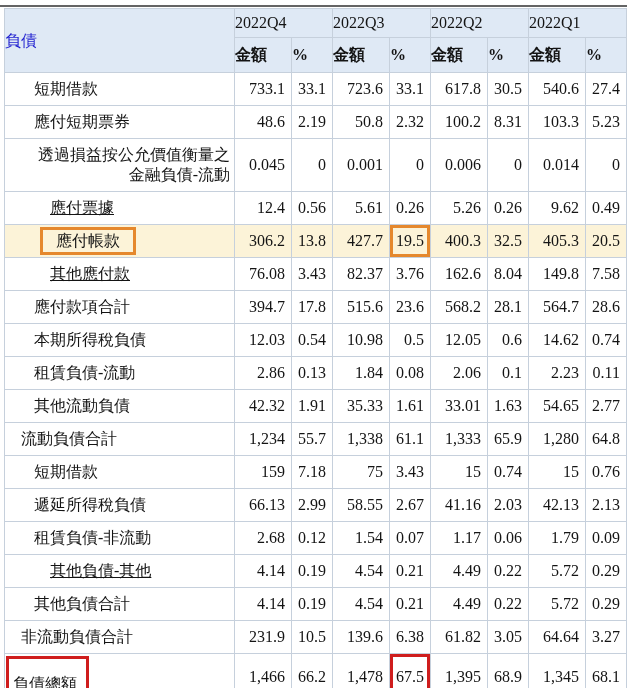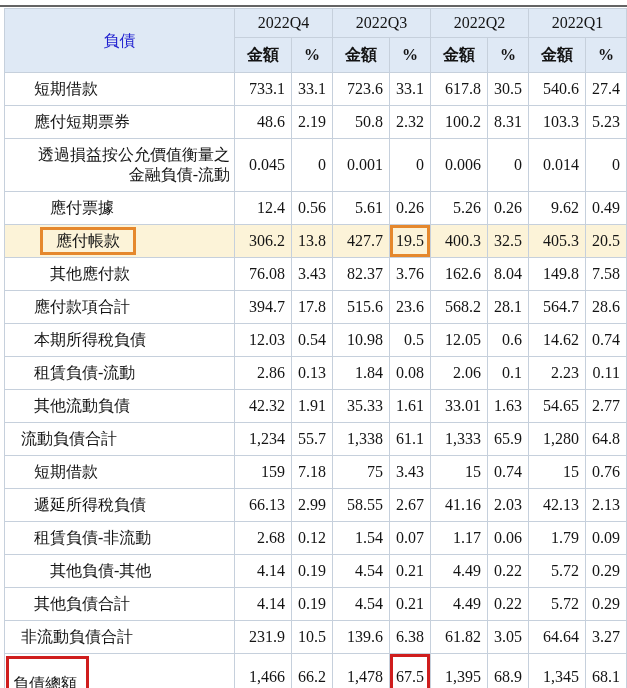--- a/index.html
+++ b/index.html
@@ -19,33 +19,33 @@
     color:var(--body-text);
   }
   .top-rule{height:2px;background:var(--rule);margin-top:5px;width:627px;}
   table.fin{
     border-collapse:collapse;table-layout:fixed;
     margin-left:4px;margin-top:1px;width:622px;
   }
   .fin th,.fin td{border:1px solid var(--border);line-height:20px;}
   .fin thead th{
     background:var(--header-bg);font-weight:normal;font-size:16px;
-    text-align:center;padding:4px 0;
+    text-align:left;padding:4px 0;
   }
   .fin thead tr.subrow th{font-weight:bold;padding:7px 0;}
   th.corner{color:var(--corner-text);font-size:16px;}
   td.num{
     text-align:right;font-size:16px;padding:6px 6px 6px 0;
     white-space:nowrap;
   }
   td.labelcell{padding:6px 4px 6px 0;font-size:16px;}
   .lbl{display:inline-block;text-align:right;}
   .ind-1{padding-left:16px;}
   .ind-2{padding-left:29px;}
-  .ind-3{padding-left:45px;}
+  .ind-3{padding-left:45px;text-decoration:underline;}
   .box-orange{
     border:3px solid var(--orange);padding:1px 13px;
     margin:-4px 0 -4px 35px;
   }
   .box-red{
     border:3px solid var(--red);padding:15px 9px 1px 4px;
     margin:-4px 0 -4px 1px;
   }
   tr.hl td{background:var(--hl-bg);}
   td.cellbox-orange{box-shadow:inset 0 0 0 3px var(--orange);}

